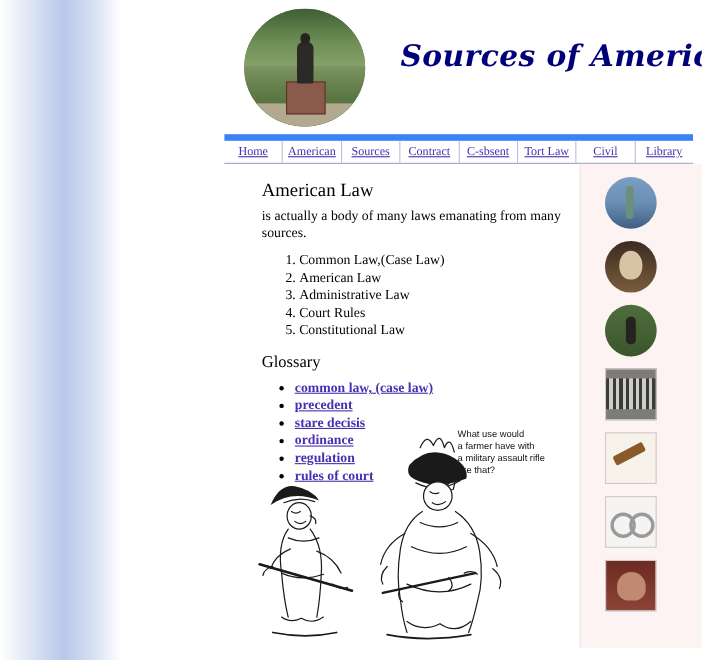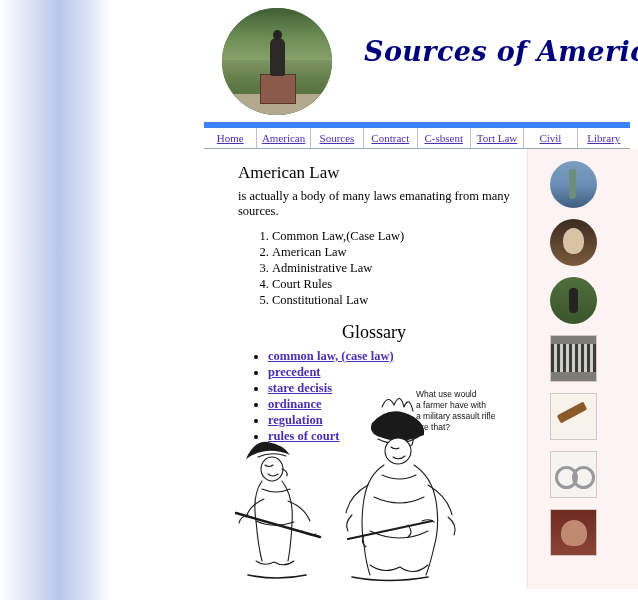--- a/index.html
+++ b/index.html
@@ -146,24 +146,23 @@
     font-size: 17px;
     font-weight: normal;
     margin: 0 16px 6px 0;
   }
   p.lead {
     margin: 0 0 10px 0;
     font-size: 12.5px;
   }
   h2.glossary-title {
     font-family: "Liberation Serif", serif;
-    font-size: 18px;
+    font-size: 15px;
     font-weight: normal;
     margin: 14px 16px 6px 0;
-    text-align: center;
   }
   ol.law-list {
     margin: 2px 0 0 0;
     padding-left: 34px;
     font-size: 12.5px;
   }
   ol.law-list li { margin: 1px 0; }
   ul.glossary-list {
     margin: 2px 0 0 0;
     padding-left: 30px;

